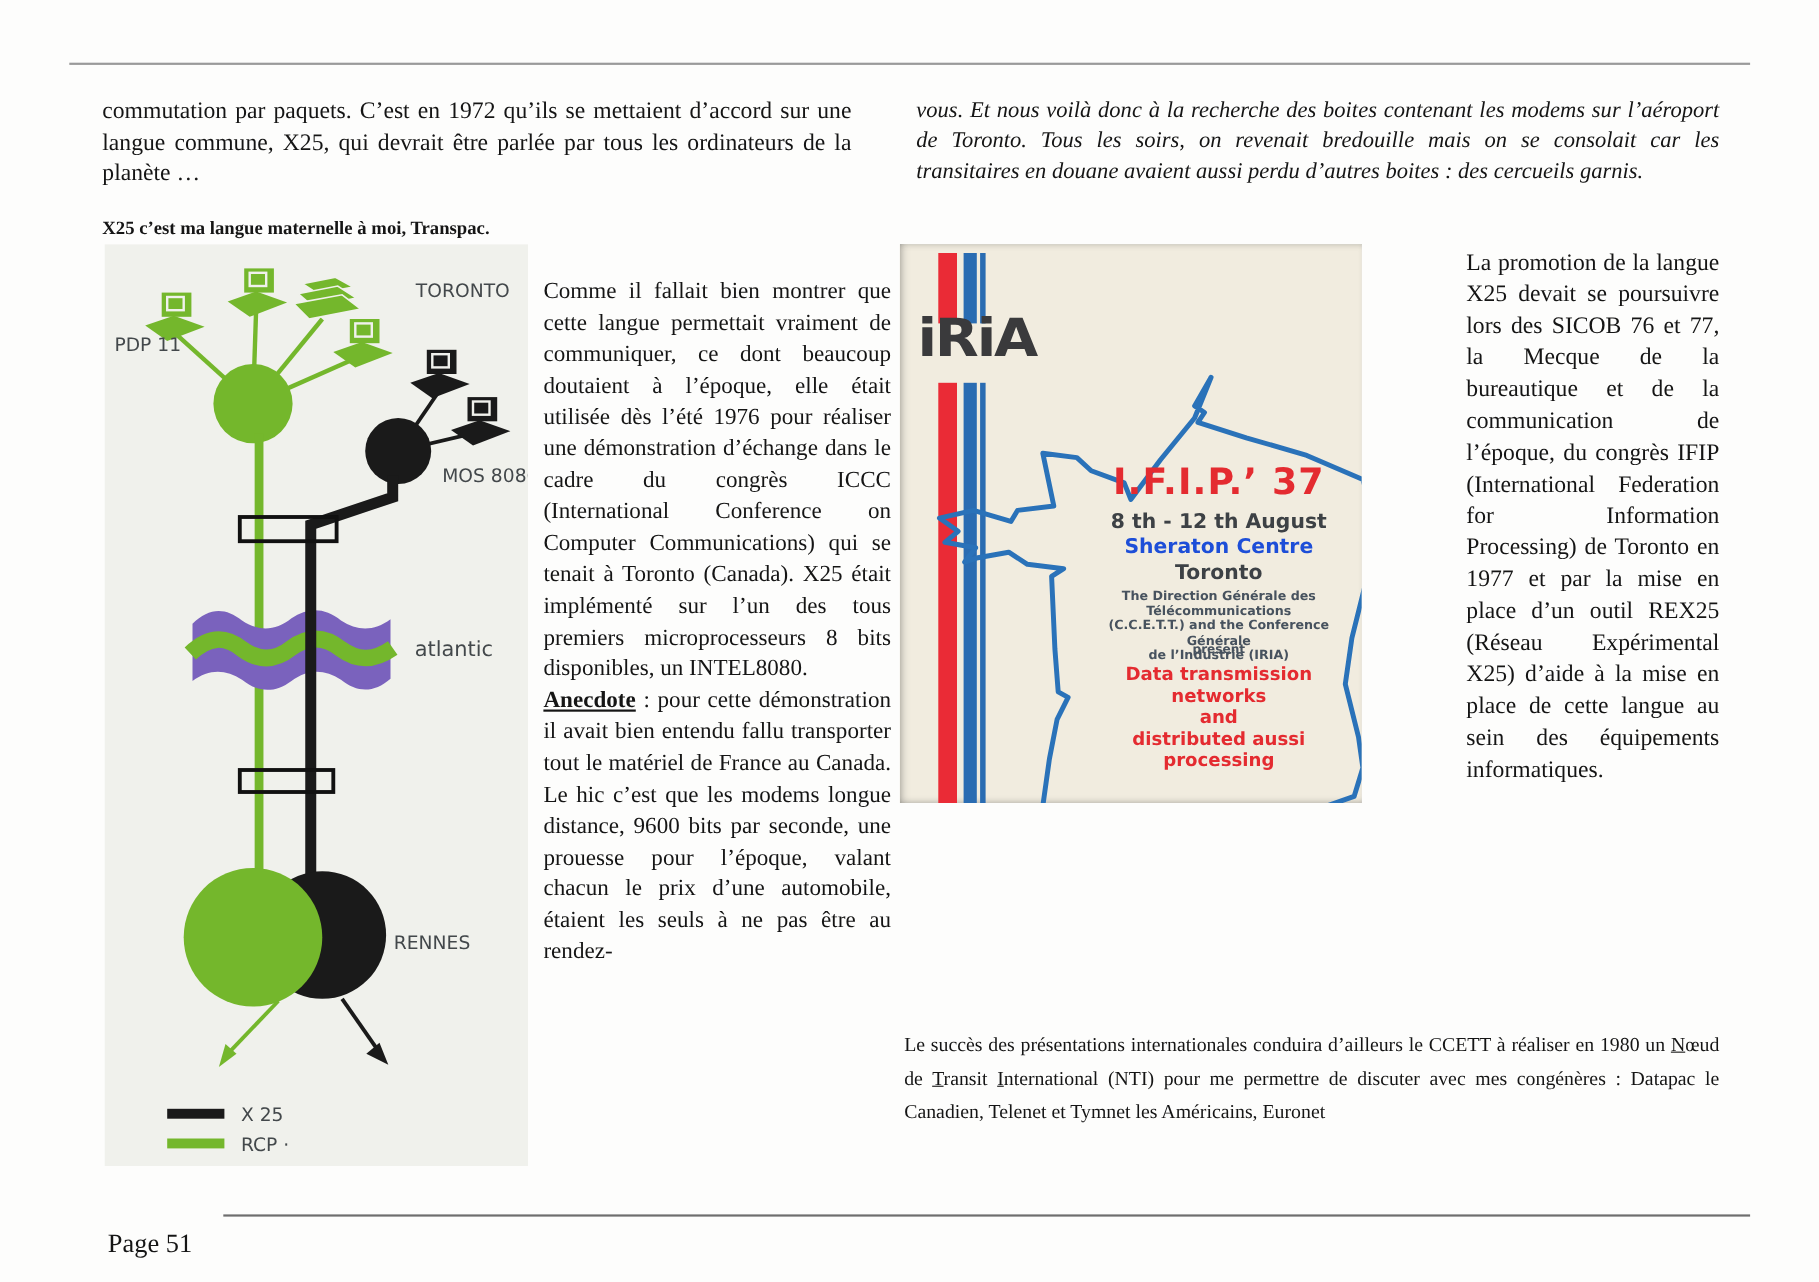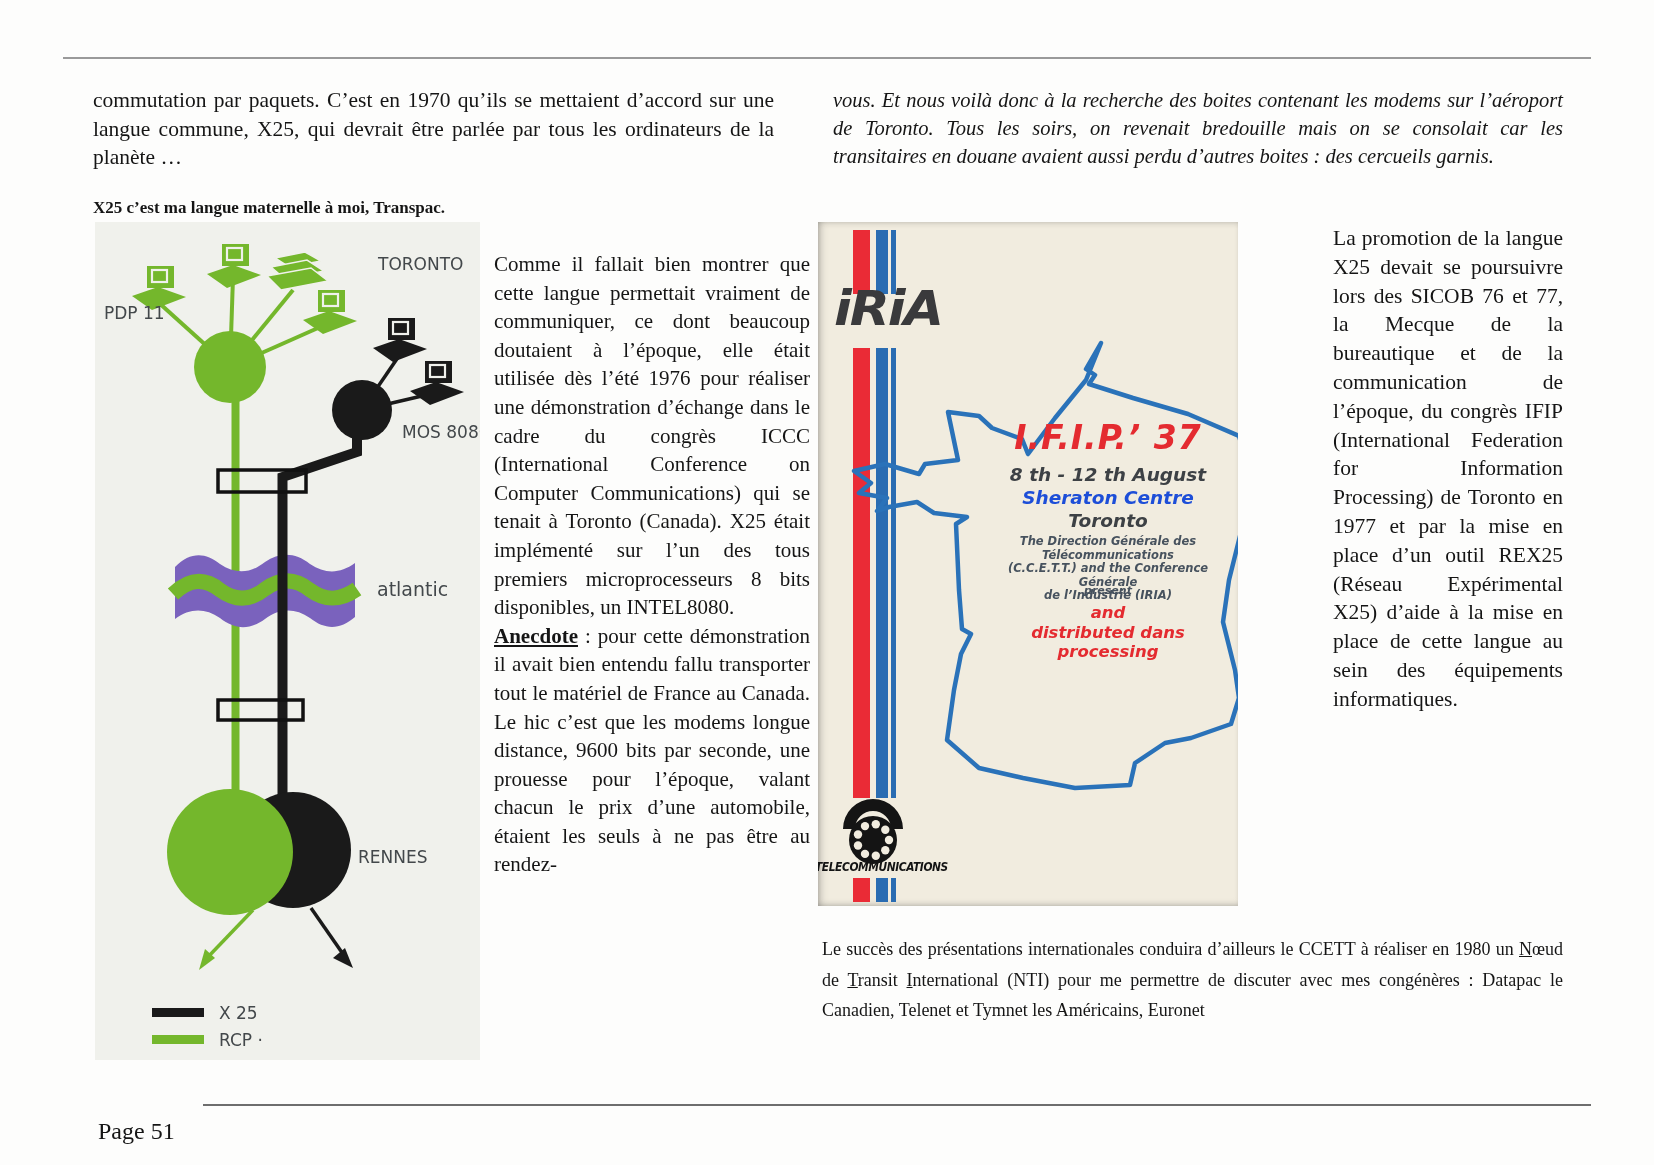--- a/index.html
+++ b/index.html
@@ -11,24 +11,23 @@
   .para{position:absolute;text-align:justify;hyphens:none;}
   .seg-u{text-decoration:underline;}
   .seg-b{font-weight:bold;}
   
   .diagram-wrap{position:absolute;left:95px;top:222px;width:385px;height:838px;}
   
   .midcol{position:absolute;left:494px;top:250px;width:316px;font-size:21px;line-height:28.6px;text-align:justify;}
   .midcol .anecdote{}
   
   .poster{
-    position:absolute;left:818px;top:222px;width:420px;height:684px;
+    position:absolute;left:818px;top:222px;width:420px;height:508px;
     background:#f1ecdf;overflow:hidden;
     box-shadow:inset 5px 0 8px -4px rgba(70,70,70,.45), inset 0 -4px 7px -4px rgba(70,70,70,.35), inset 0 4px 6px -4px rgba(120,120,110,.3);
-    font-style:italic;
   }
   .poster svg{position:absolute;left:0;top:0;}
   .iria-logo{
     position:absolute;left:16px;top:60px;width:130px;
     font-family:"DejaVu Sans", sans-serif;font-weight:900;font-size:52px;line-height:52px;
     color:#3a3a3c;letter-spacing:-2px;transform:scaleY(.92);
   }
   .poster-text{position:absolute;left:160px;top:0;width:260px;text-align:center;font-family:"DejaVu Sans", sans-serif;}
   .pt{position:absolute;left:0;width:100%;}
   .pt-title{top:196px;font-size:33px;font-weight:bold;color:#e42b30;letter-spacing:1px;}
@@ -51,21 +50,21 @@
   .topleftp{position:absolute;left:93px;top:86px;width:681px;font-size:21.5px;line-height:28.5px;text-align:justify;}
   .subline{position:absolute;left:93px;top:198px;width:681px;font-size:17px;font-weight:bold;}
   .pagenum{position:absolute;left:98px;top:1086px;font-size:24px;margin-top:32px;}
   .lbl{font-family:"DejaVu Sans", sans-serif;fill:#43484b;}
 </style>
 </head>
 <body>
 
 <div class="rule" style="left:63px;top:57px;width:1528px;height:2px;"></div>
 
-<div class="para topleftp">commutation par paquets. C’est en 1970 qu’ils se mettaient d’accord sur une langue commune, X25, qui devrait être parlée par tous les ordinateurs de la planète …</div>
+<div class="para topleftp">commutation par paquets. C’est en 1972 qu’ils se mettaient d’accord sur une langue commune, X25, qui devrait être parlée par tous les ordinateurs de la planète …</div>
 <div class="subline">X25 c’est ma langue maternelle à moi, Transpac.</div>
 
 <div class="para toprightp">vous. Et nous voilà donc à la recherche des boites contenant les modems sur l’aéroport de Toronto. Tous les soirs, on revenait bredouille mais on se consolait car les transitaires en douane avaient aussi perdu d’autres boites : des cercueils garnis.</div>
 
 <div class="diagram-wrap">
 <svg width="385" height="838" viewBox="0 0 385 838" xmlns="http://www.w3.org/2000/svg">
   <defs>
     <g id="term">
       <polygon points="0,30 26,21 54,31 20,44"></polygon>
       <rect x="15" y="0" width="27" height="22"></rect>
@@ -193,22 +192,23 @@
     <div class="pt pt-dates">8 th - 12 th August</div>
     <div class="pt pt-venue">Sheraton Centre</div>
     <div class="pt pt-city">Toronto</div>
     <div class="pt pt-org">
       <div>The Direction Générale des Télécommunications</div>
       <div>(C.C.E.T.T.) and the Conference Générale</div>
       <div>de l’Industrie (IRIA)</div>
     </div>
     <div class="pt pt-present">present</div>
     <div class="pt pt-sub">
+      <div>Data transmission networks</div>
       <div>and</div>
-      <div>distributed dans processing</div>
+      <div>distributed aussi processing</div>
     </div>
   </div>
 </div>
 
 <div class="para rightcol">La promotion de la langue X25 devait se poursuivre lors des SICOB 76 et 77, la Mecque de la bureautique et de la communication de l’époque, du congrès IFIP (International Federation for Information Processing) de Toronto en 1977 et par la mise en place d’un outil REX25 (Réseau Expérimental X25) d’aide à la mise en place de cette langue au sein des équipements informatiques.</div>
 
 <div class="para bottomright"><span>Le succès des présentations internationales conduira d’ailleurs le CCETT à réaliser en 1980 un </span><span class="seg-u">N</span><span>œud de </span><span class="seg-u">T</span><span>ransit </span><span class="seg-u">I</span><span>nternational (NTI) pour me permettre de discuter avec mes congénères : Datapac le Canadien, Telenet et Tymnet les Américains, Euronet</span></div>
 
 <div class="pagenum">Page 51</div>
 <div class="rule" style="left:203px;top:1104px;width:1388px;height:2px;background:#6e6e6e;"></div>

